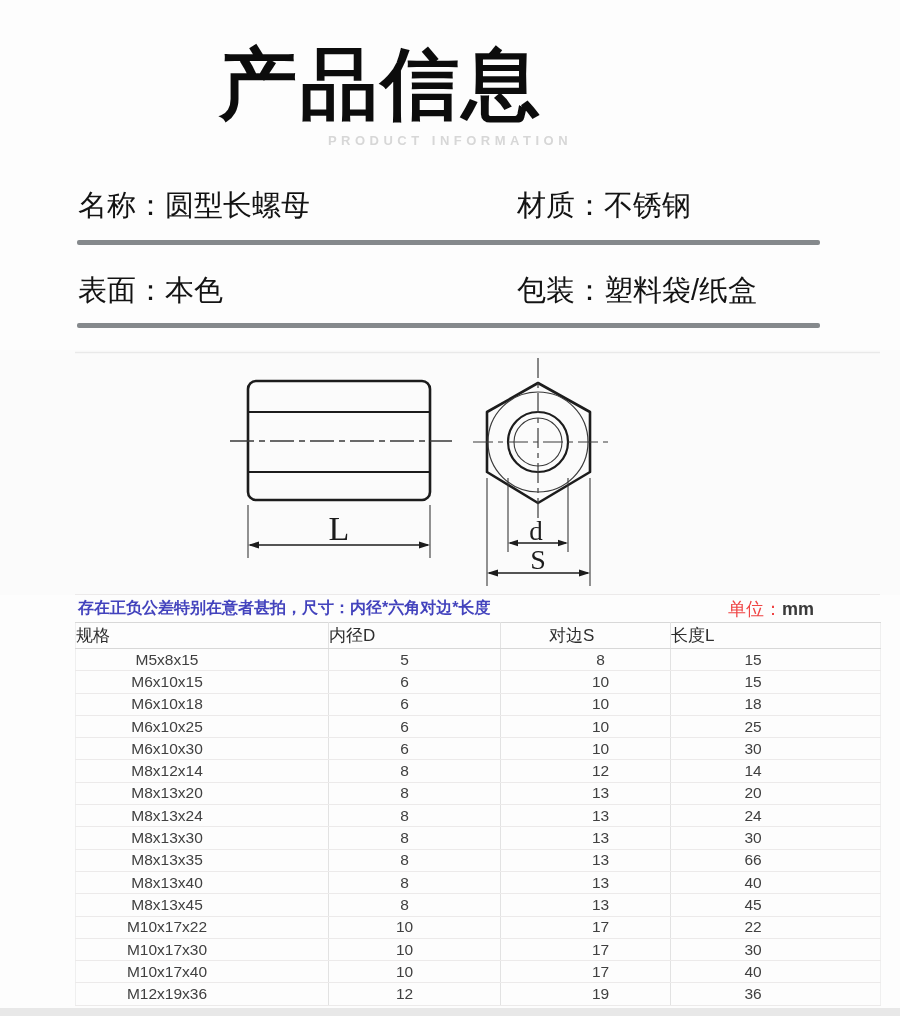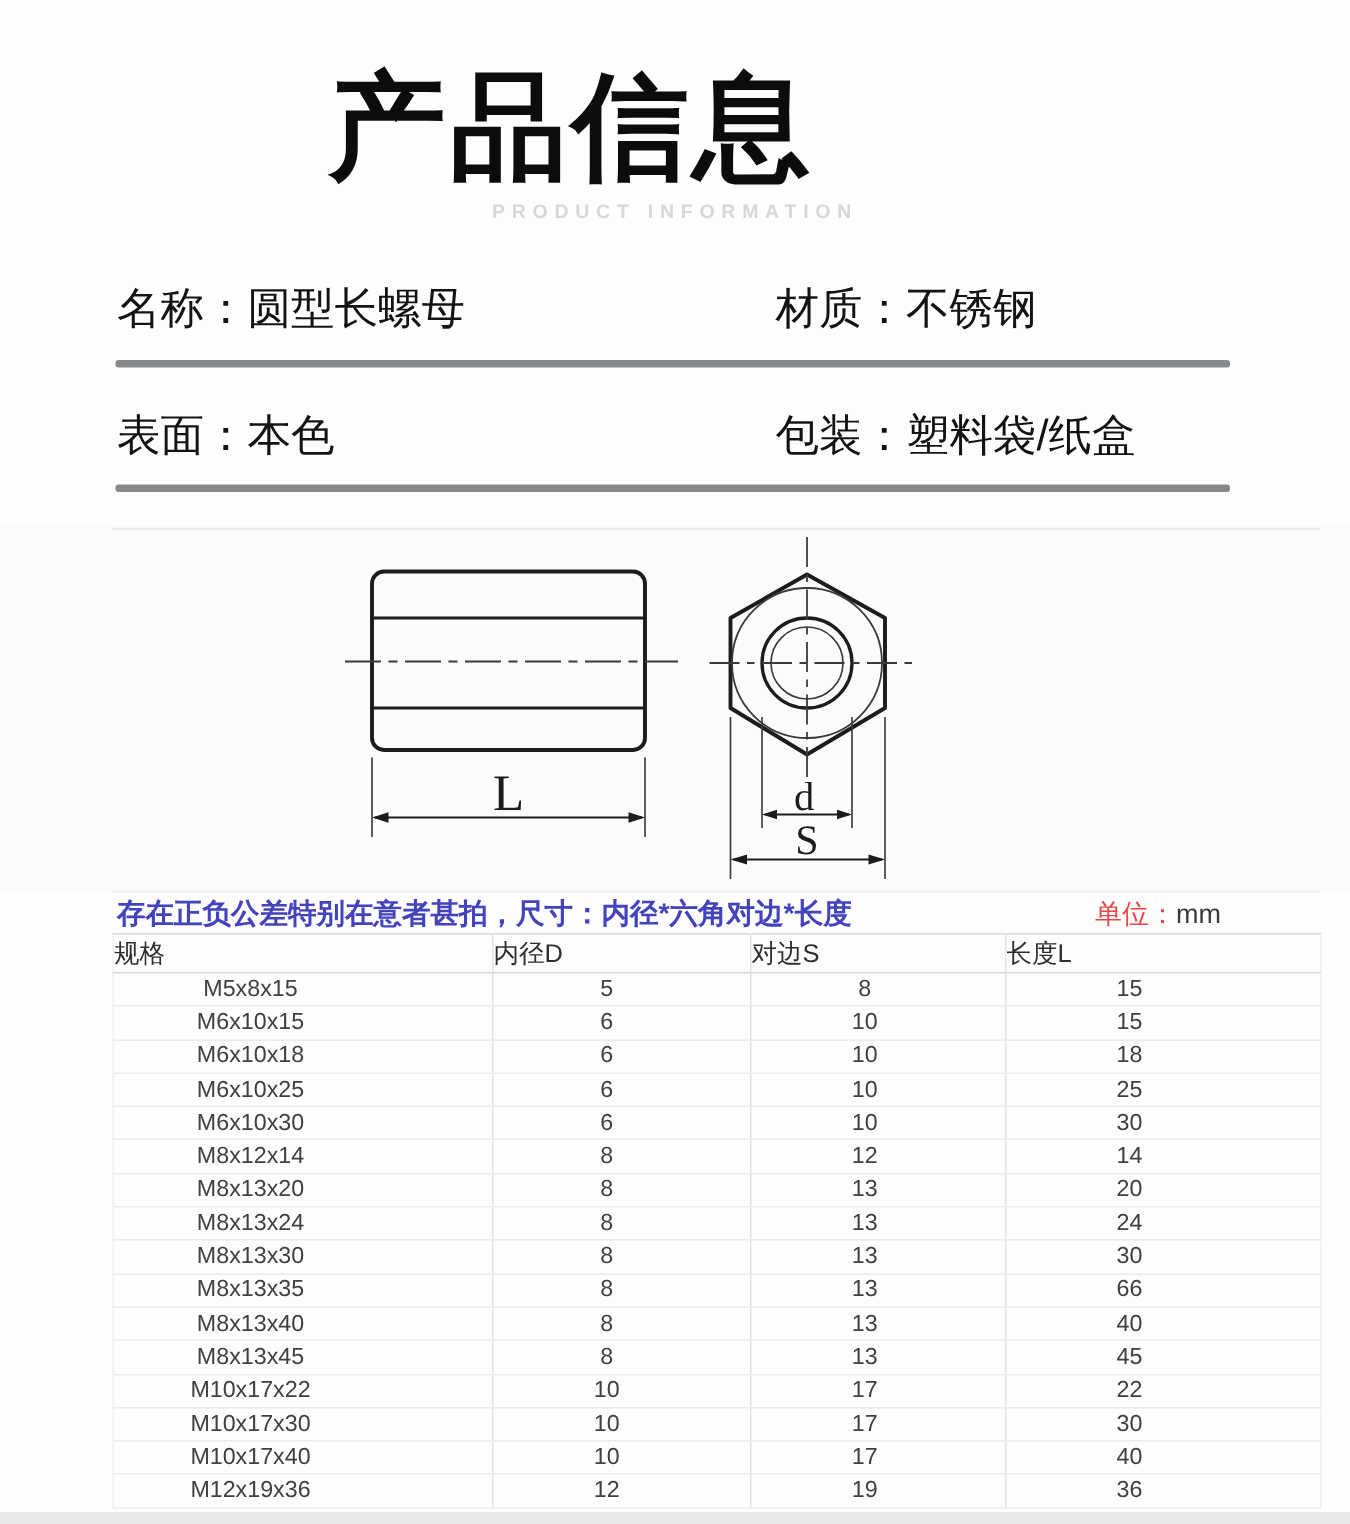--- a/index.html
+++ b/index.html
@@ -36,45 +36,45 @@
   
   .drawing-panel{top:350px;left:0;width:900px;height:245px;background:#fbfbfb;}
   .drawing-panel svg{display:block;}
 
   
   .table-wrap{top:594px;left:75px;width:805px;border-top:1px solid #eceaea;}
   .note-row{
     height:27px;display:flex;align-items:center;justify-content:space-between;
   }
   .note-text{
-    font-size:19px;font-weight:700;color:#4343bd;padding-left:3px;white-space:nowrap;
+    font-size:16px;font-weight:700;color:#4343bd;padding-left:3px;white-space:nowrap;
   }
   .unit{
     font-size:18px;padding-right:66px;white-space:nowrap;
   }
   .unit .u-label{color:#ef4444;font-weight:400;}
-  .unit .u-value{color:#3a3a3a;font-weight:400;}
+  .unit .u-value{color:#3a3a3a;font-weight:700;}
 
   table.spec{
     width:805px;border-collapse:collapse;table-layout:fixed;
     border-left:1px solid #efefef;border-right:1px solid #efefef;
   }
   table.spec th{
     height:25px;font-size:17px;font-weight:500;color:#2e2e2e;
     border-top:1px solid #d8d8d8;border-bottom:1px solid #d8d8d8;
     text-align:left;padding:0;
   }
   table.spec td{
     height:21.3px;font-size:15.5px;color:#404040;
     border-bottom:1px solid #eceaea;text-align:center;padding:0;
     white-space:nowrap;overflow:hidden;
   }
   table.spec th:nth-child(1), table.spec td:nth-child(1){padding-right:70px;border-right:1px solid #e2e2e2;}
   table.spec th:nth-child(2), table.spec td:nth-child(2){padding-right:20px;border-right:1px solid #e2e2e2;}
-  table.spec th:nth-child(3), table.spec td:nth-child(3){padding-right:18px;border-right:1px solid #e2e2e2;}
+  table.spec th:nth-child(3), table.spec td:nth-child(3){padding-right:18px;border-right:1px solid #e2e2e2;padding-left:48px;}
   table.spec th:nth-child(4), table.spec td:nth-child(4){padding-right:45px;}
 
   .bottom-strip{top:1008px;left:0;width:900px;height:8px;background:#e8e8e8;}
 
   .dim-label{font-family:"Liberation Serif", serif;fill:#1c1c1c;}
 </style>
 </head>
 <body>
 
 <div class="abs title">产品信息</div>

